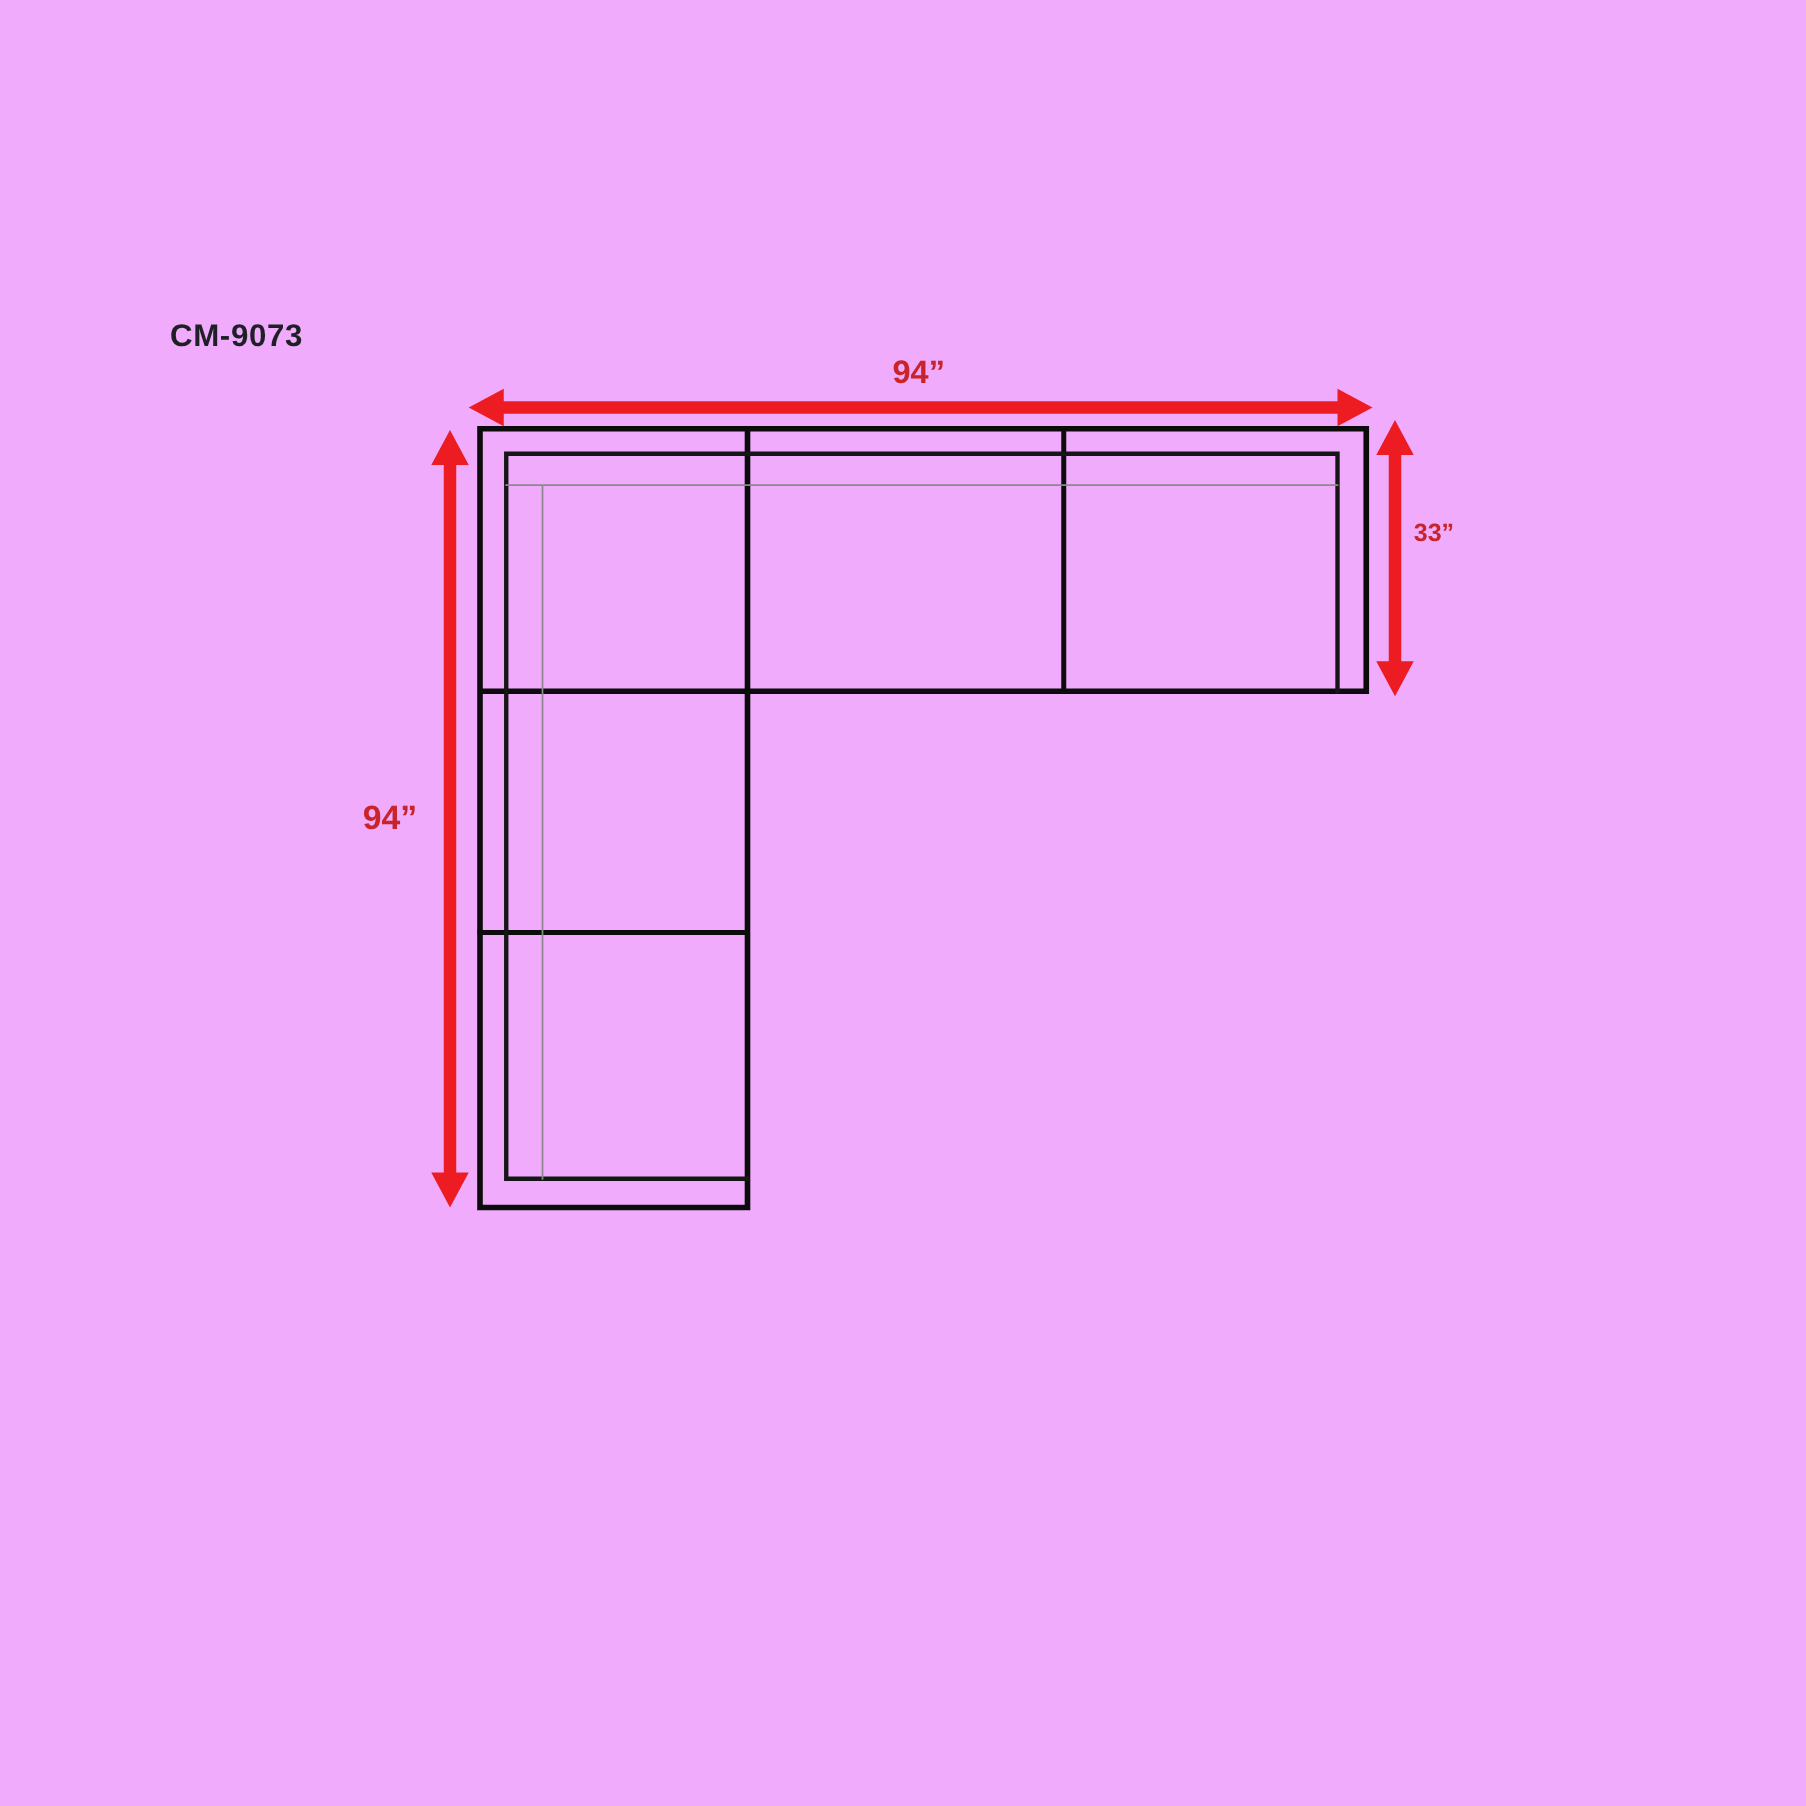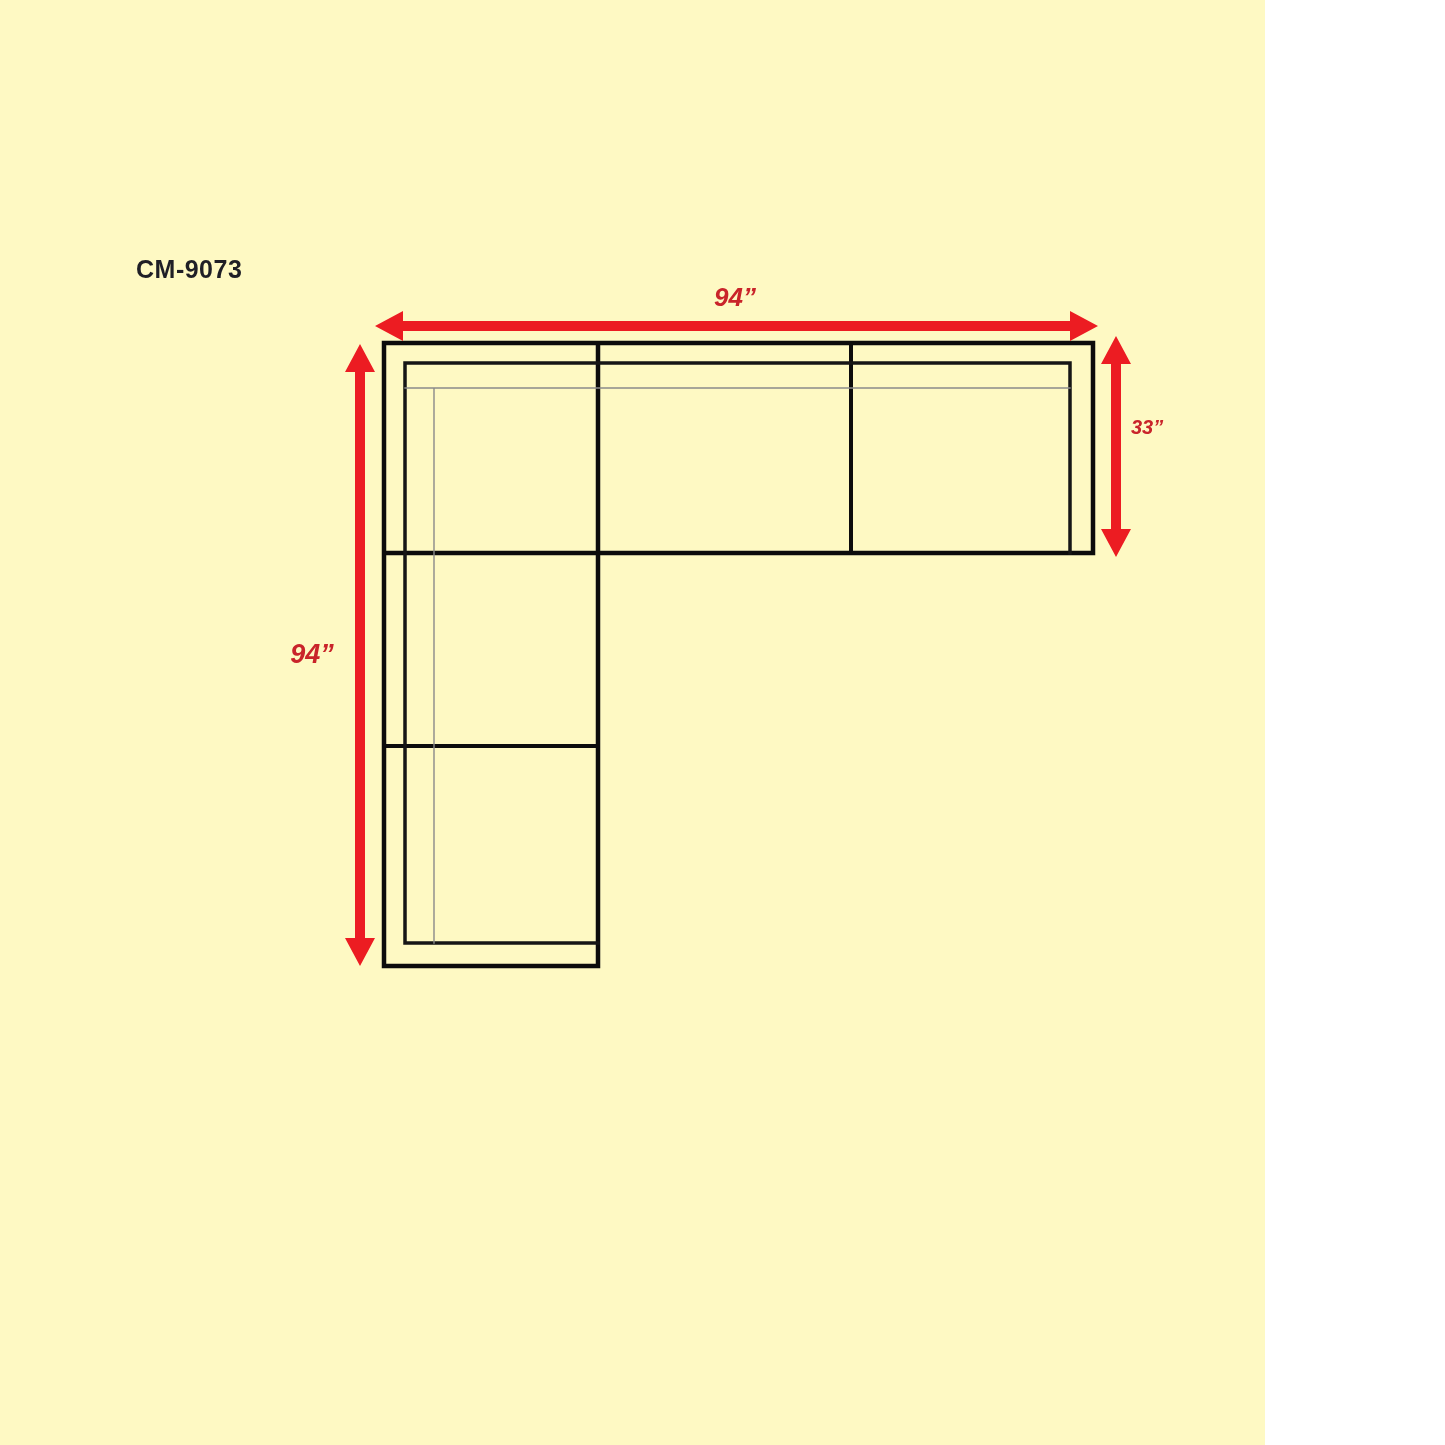--- a/index.html
+++ b/index.html
@@ -2,23 +2,23 @@
 <html><head>
 <meta charset="utf-8">
 <style>
   html, body {
     margin: 0;
     padding: 0;
     background: #ffffff;
   }
   .canvas {
     position: relative;
-    width: 1265px;
+    width: 1445px;
     height: 1445px;
-    background: #fef9c3;
+    background: #f0abfc;
     font-family: "Liberation Sans", sans-serif;
     overflow: hidden;
   }
   .diagram-svg {
     position: absolute;
     left: 0;
     top: 0;
     width: 1445px;
     height: 1445px;
   }
@@ -32,21 +32,20 @@
     letter-spacing: 0.5px;
     line-height: 1.1;
     white-space: nowrap;
   }
   .dim-label {
     position: absolute;
     font-weight: 700;
     color: #c9242a;
     line-height: 1.1;
     white-space: nowrap;
-    font-style: italic;
   }
   .dim-label.top {
     left: 660px;
     top: 283px;
     width: 150px;
     text-align: center;
     font-size: 26px;
   }
   .dim-label.right {
     left: 1131px;

